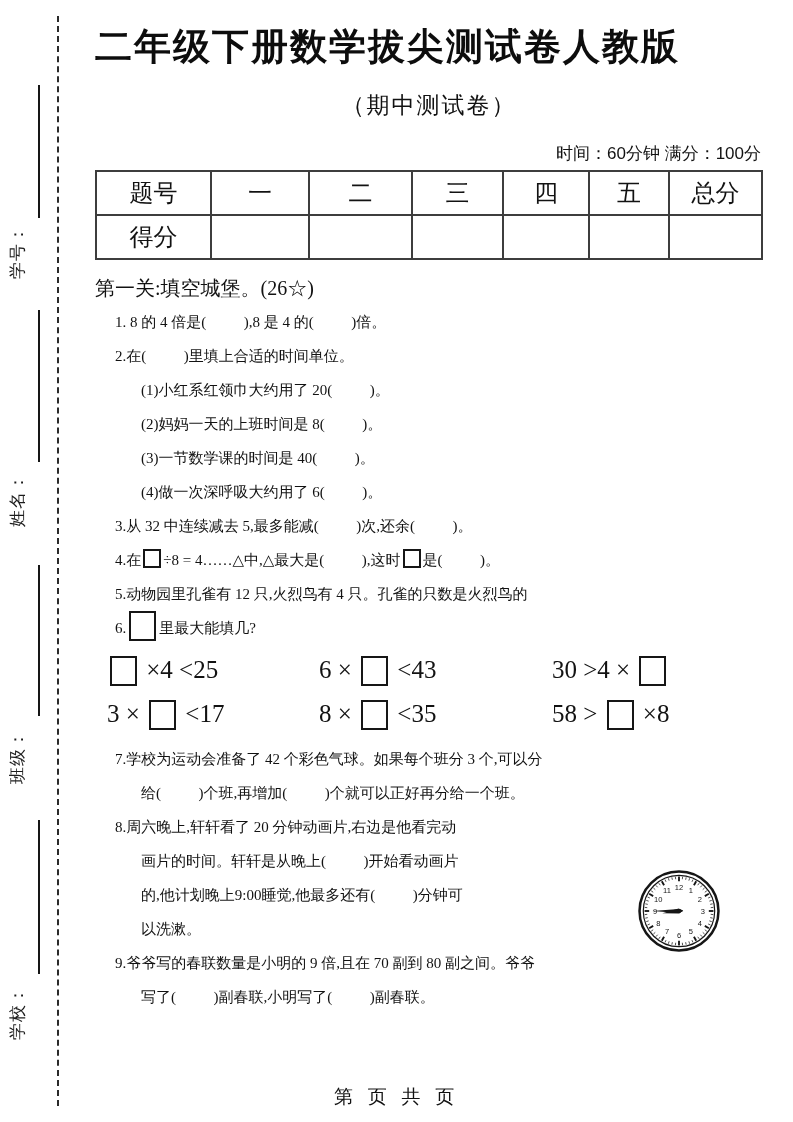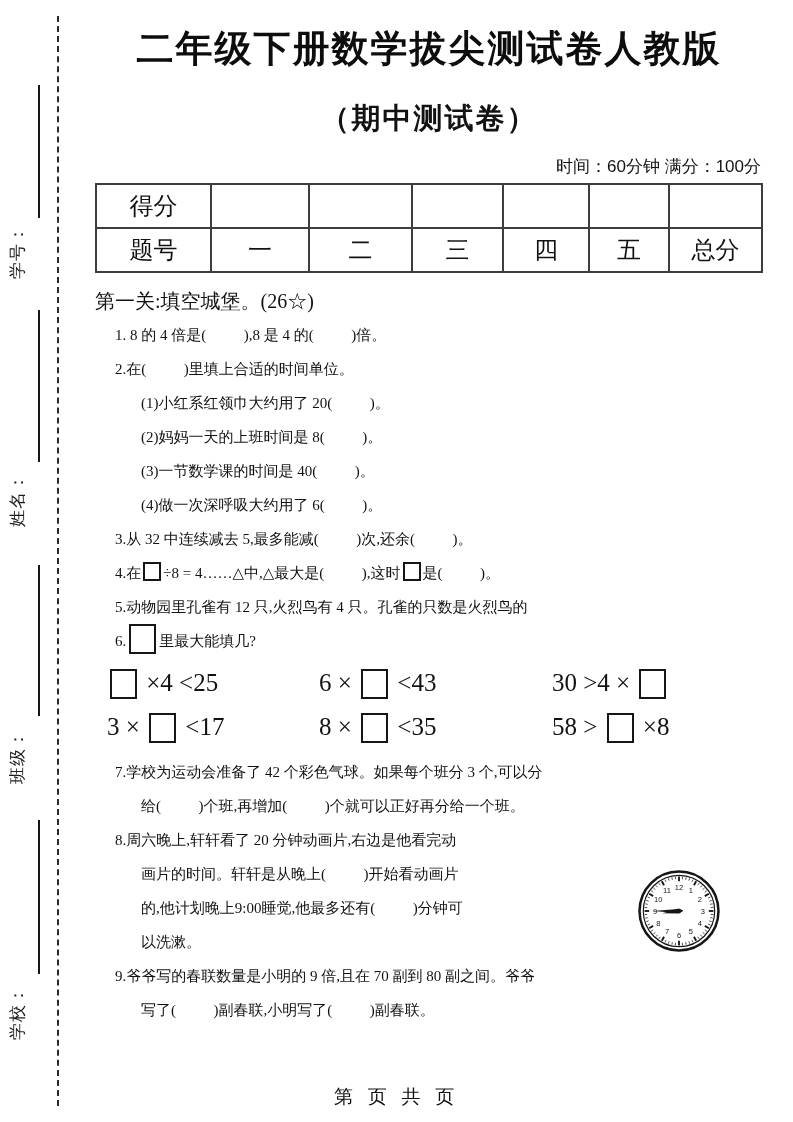--- a/index.html
+++ b/index.html
@@ -9,26 +9,26 @@
   }
   .dashed-line{position:absolute;left:57px;top:16px;height:1090px;width:0;border-left:2px dashed #2a2a2a}
   .m-line{position:absolute;left:38px;width:2px;background:#161616}
   .m-label{
     position:absolute;left:-22px;width:80px;height:22px;line-height:22px;text-align:center;
     transform:rotate(-90deg);font-size:17px;letter-spacing:1px;
     font-family:"Liberation Sans","DejaVu Sans",sans-serif;color:#1c1c1c;
   }
   .content{position:absolute;left:95px;top:26px;width:668px}
   .page-title{
-    text-align:center;font-family:Liberation Serif, serif;
+    font-family:Liberation Mono, monospace;
     font-weight:700;font-size:37px;letter-spacing:2px;line-height:46px;color:#0d0d0d;
   }
   .page-subtitle{
     text-align:center;font-family:"Liberation Sans","DejaVu Sans",sans-serif;
-    font-weight:700;font-size:29px;margin-top:27px;letter-spacing:2px;line-height:38px;
+    font-weight:400;font-size:23px;margin-top:14px;letter-spacing:2px;line-height:38px;
   }
   .exam-meta{
     text-align:right;font-family:"Liberation Sans","DejaVu Sans",sans-serif;
     font-weight:400;font-size:17px;margin-top:18px;padding-right:2px;
   }
   table.score{border-collapse:collapse;margin-top:5px;width:100%;table-layout:fixed}
   table.score td{border:2px solid #3d3d3d;height:42px;text-align:center;font-size:24px;padding:0;overflow:hidden}
   .section-title{font-size:20px;font-weight:400;margin-top:13px;line-height:30px}
   .q-list{margin-top:2px}
   .line{font-size:15px;line-height:34px;white-space:pre-wrap}
@@ -69,37 +69,37 @@
     <colgroup>
       <col style="width:115px">
         <col style="width:98px">
         <col style="width:103px">
       <col style="width:91px">
         <col style="width:86px">
         <col style="width:80px">
         <col style="width:93px">
     </colgroup>
     <tbody>
-      <tr id="score-score-row">
-        <td>得分</td>
-      <td></td>
-          <td></td>
-          <td></td>
-          <td></td>
-          <td></td>
-          <td></td>
-        </tr>
       <tr id="score-header-row">
         <td>题号</td>
       <td>一</td>
           <td>二</td>
           <td>三</td>
           <td>四</td>
           <td>五</td>
           <td>总分</td>
+        </tr>
+      <tr id="score-score-row">
+        <td>得分</td>
+      <td></td>
+          <td></td>
+          <td></td>
+          <td></td>
+          <td></td>
+          <td></td>
         </tr>
     </tbody>
   </table>
 
   <div class="section-title">第一关:填空城堡。(26☆)</div>
 
   <div class="q-list" id="question-list">
       <div class="line ind1">1. 8 的 4 倍是(          ),8 是 4 的(          )倍。</div>
       <div class="line ind1">2.在(          )里填上合适的时间单位。</div>
       <div class="line ind2">(1)小红系红领巾大约用了 20(          )。</div>

